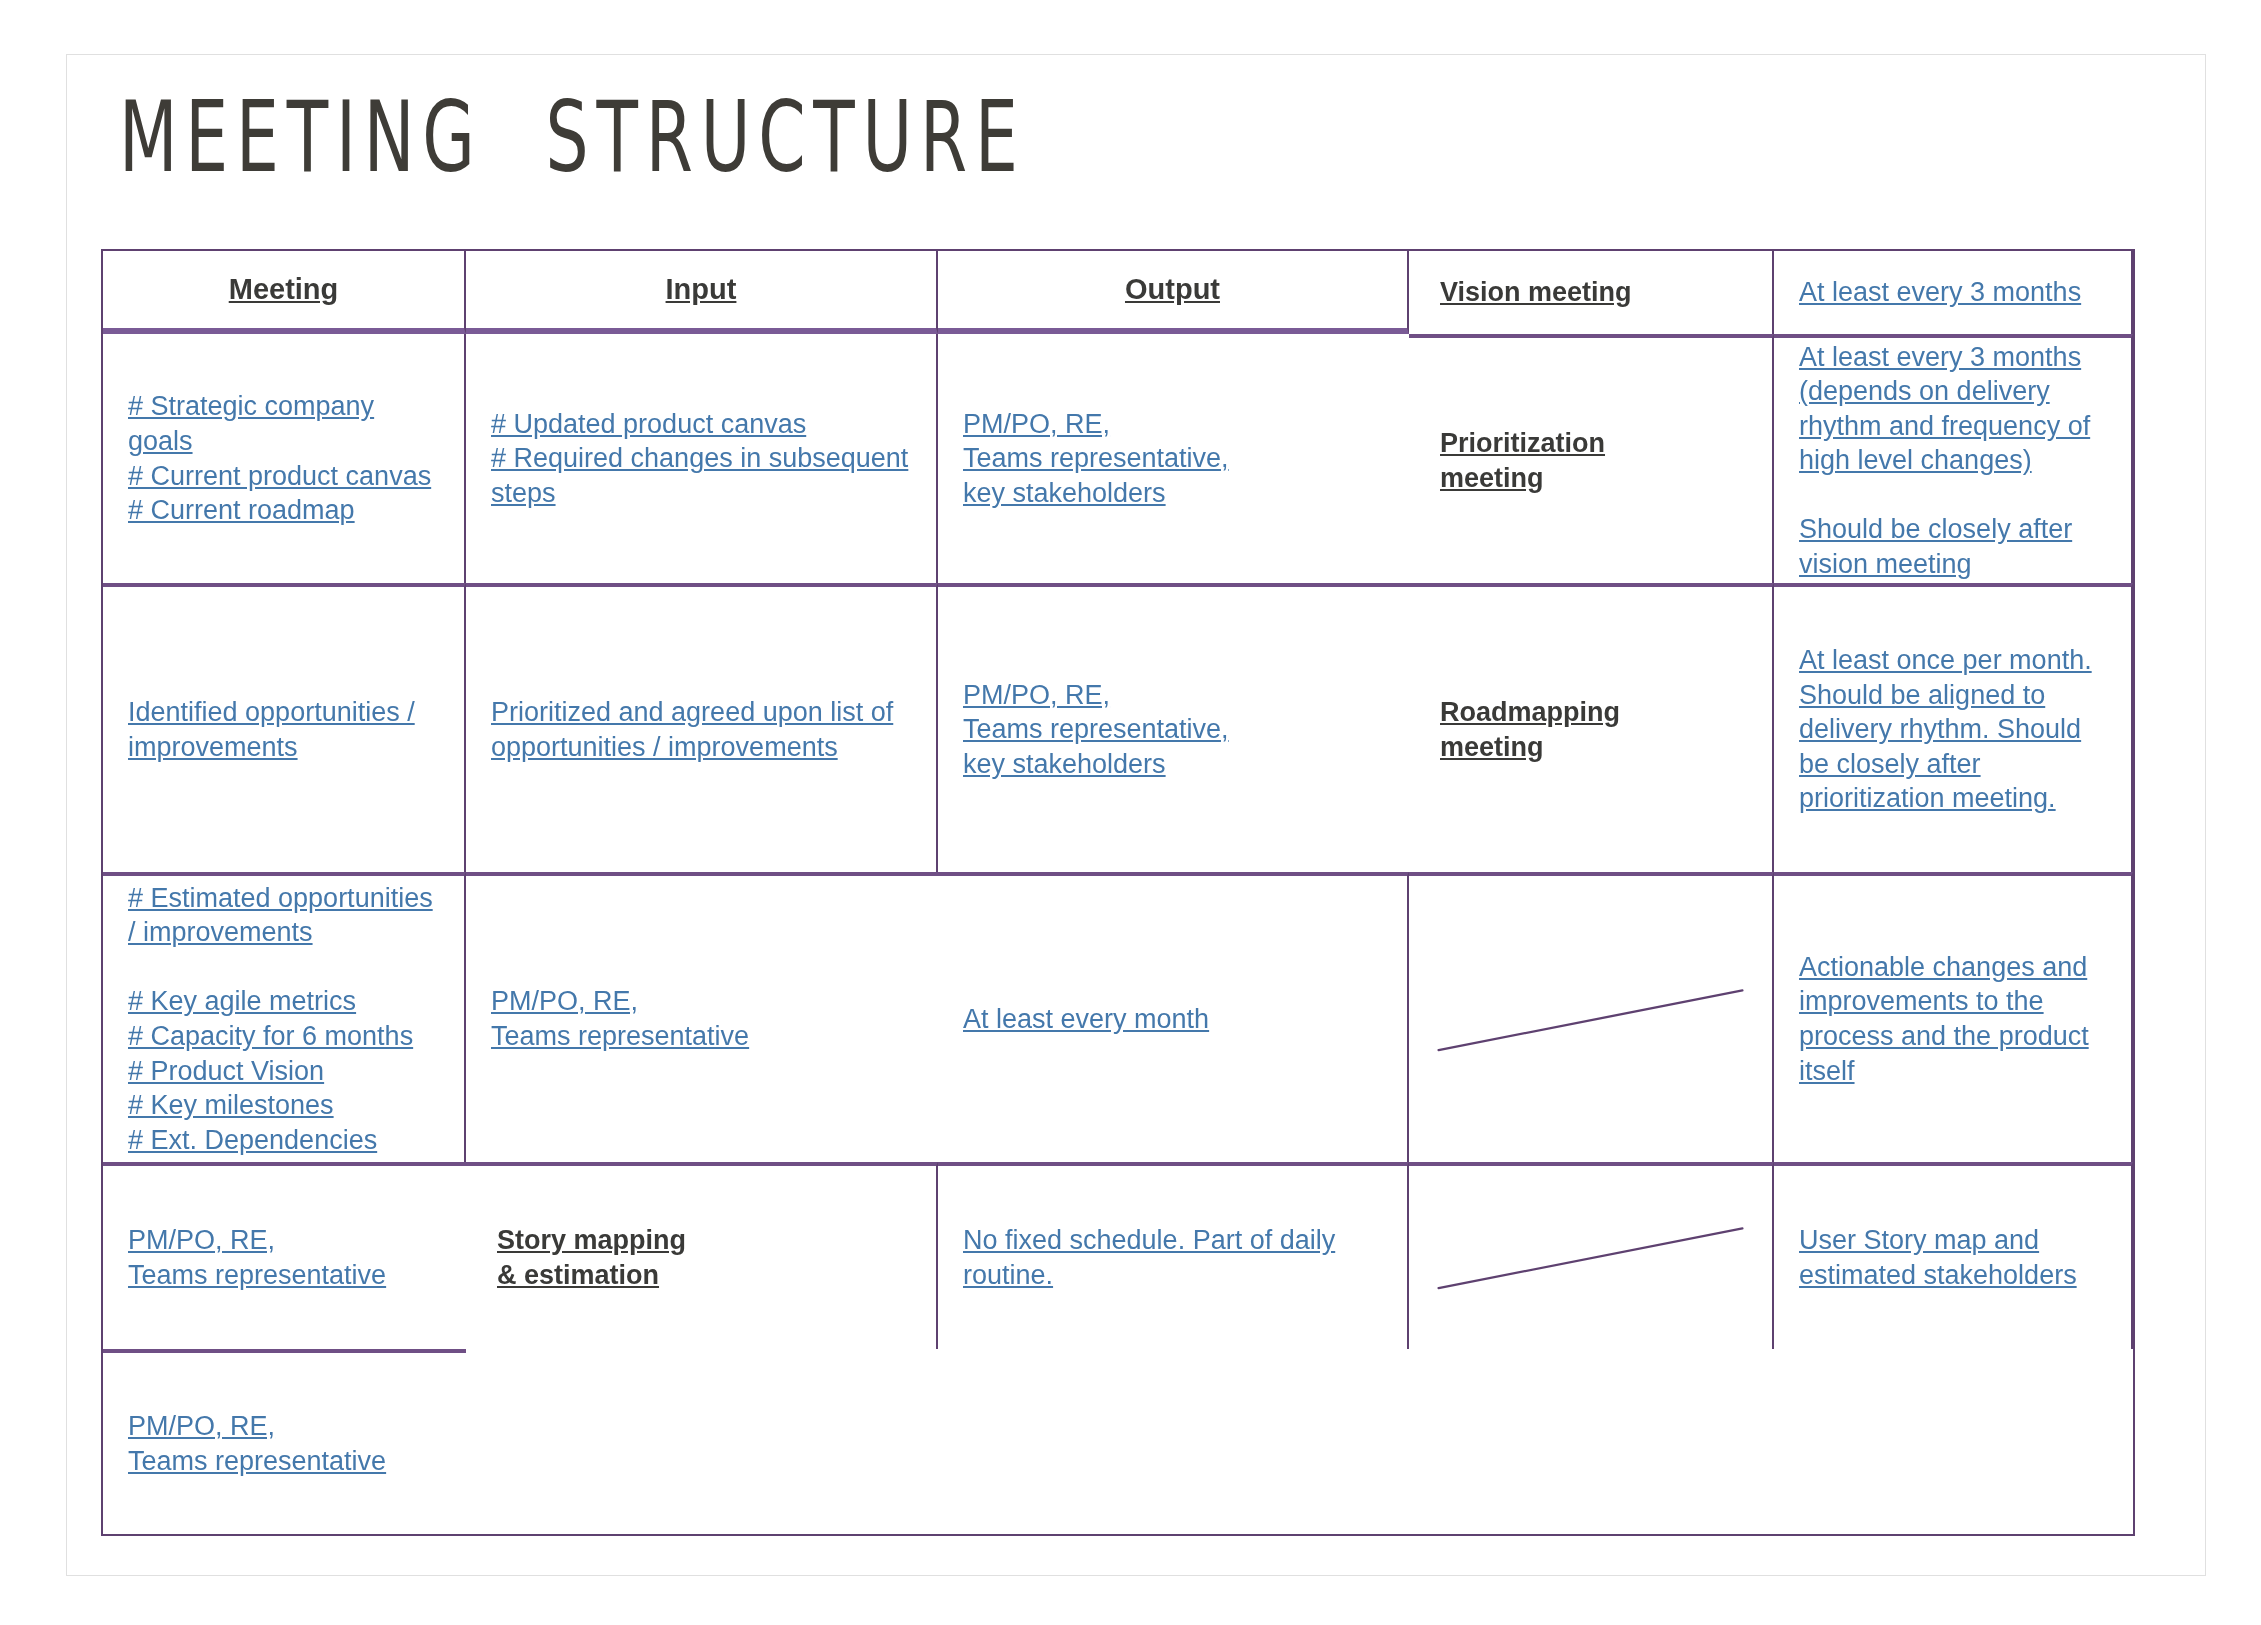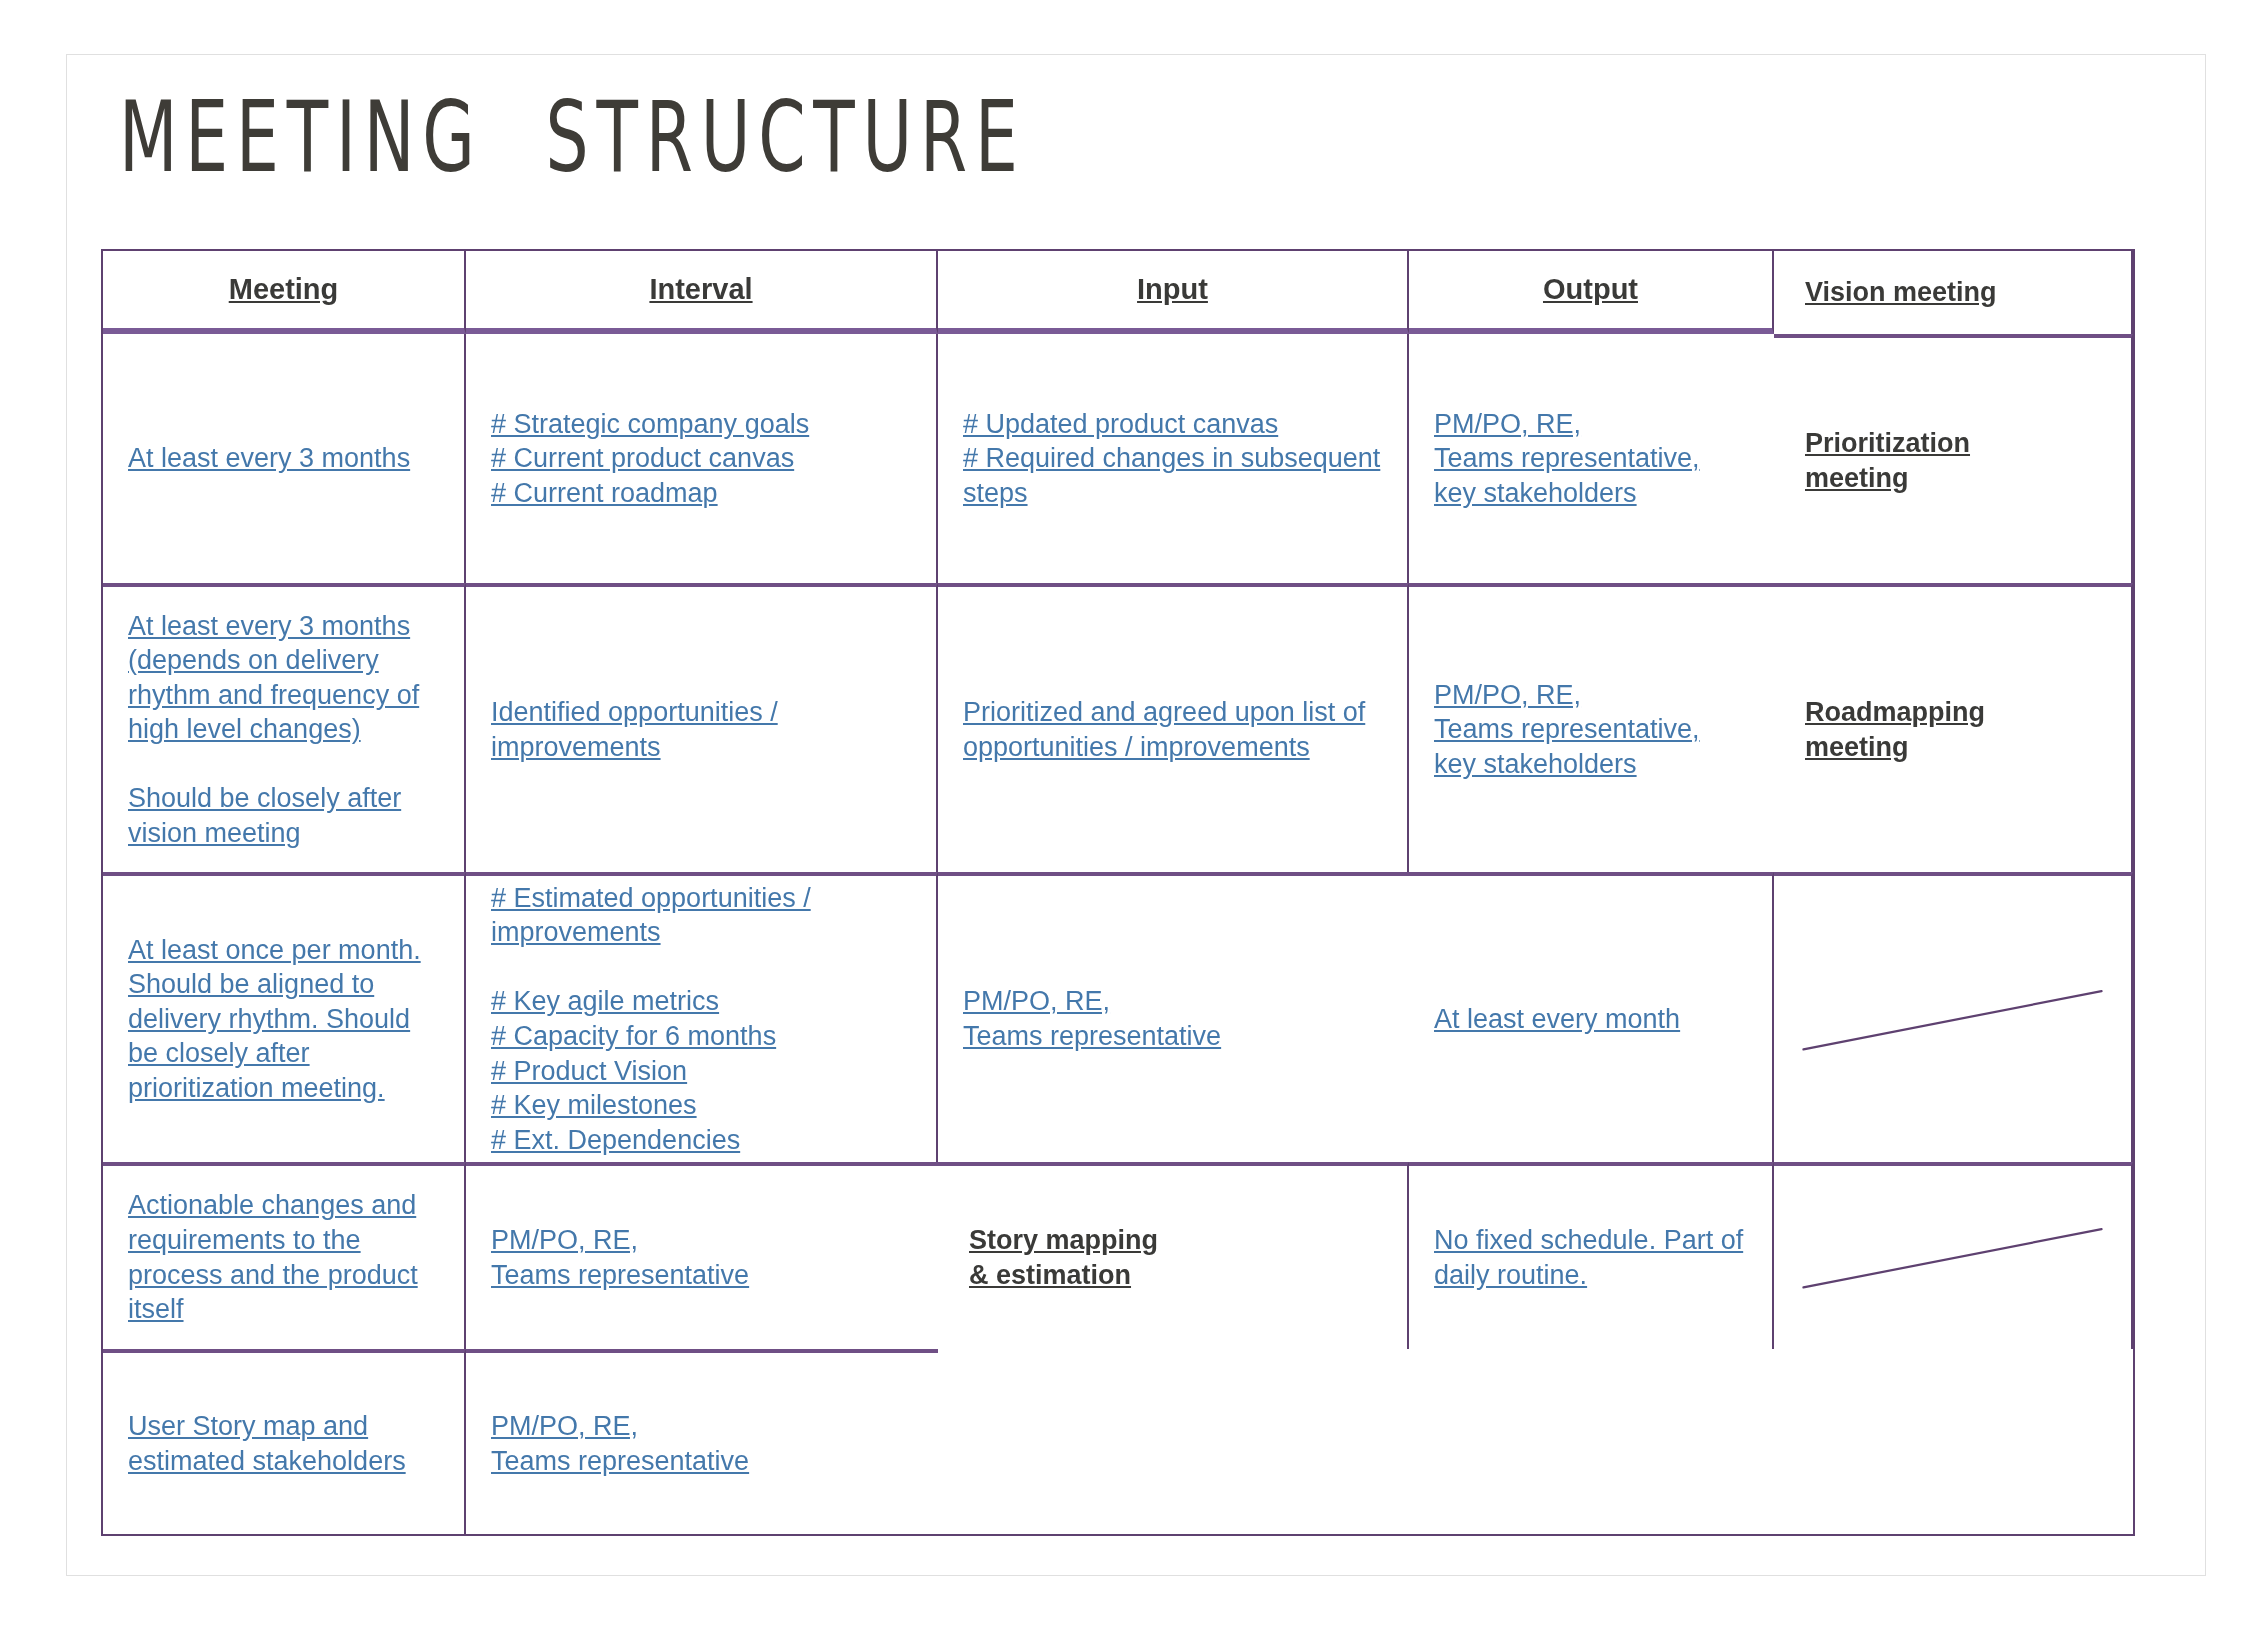--- a/index.html
+++ b/index.html
@@ -59,21 +59,20 @@
 </style>
 </head>
 <body>
 
 <div class="card">
   <div class="title">MEETING STRUCTURE</div>
 
   <div class="mtable">
 
     <div class="cell hcell colsep">Meeting</div>
-    <div class="cell hcell colsep">Interval</div>
     <div class="cell hcell colsep">Input</div>
     <div class="cell hcell colsep">Output</div>
 
     <div class="cell c-meeting colsep">Vision meeting</div>
     <div class="cell colsep">At least every 3 months</div>
     <div class="cell colsep"># Strategic company goals
 # Current product canvas
 # Current roadmap</div>
     <div class="cell colsep"># Updated product canvas
 # Required changes in subsequent steps</div>
@@ -106,21 +105,21 @@
 # Ext. Dependencies</div>
     <div class="cell rowsep">PM/PO, RE,
 Teams representative</div>
 
     <div class="cell colsep rowsep">At least every month</div>
     <div class="cell colsep rowsep na">
       <svg class="diag" width="371" height="83" viewBox="0 0 410 92">
           <line x1="6" y1="86" x2="404" y2="8"></line>
         </svg>
     </div>
-    <div class="cell colsep rowsep">Actionable changes and requirements to the process and the product itself</div>
+    <div class="cell colsep rowsep">Actionable changes and improvements to the process and the product itself</div>
     <div class="cell rowsep">PM/PO, RE,
 Teams representative</div>
 
     <div class="cell c-meeting colsep rowsep">Story mapping
 &amp; estimation</div>
     <div class="cell colsep rowsep">No fixed schedule. Part of daily routine.</div>
     <div class="cell colsep rowsep na">
       <svg class="diag" width="371" height="83" viewBox="0 0 410 92">
           <line x1="6" y1="86" x2="404" y2="8"></line>
         </svg>

